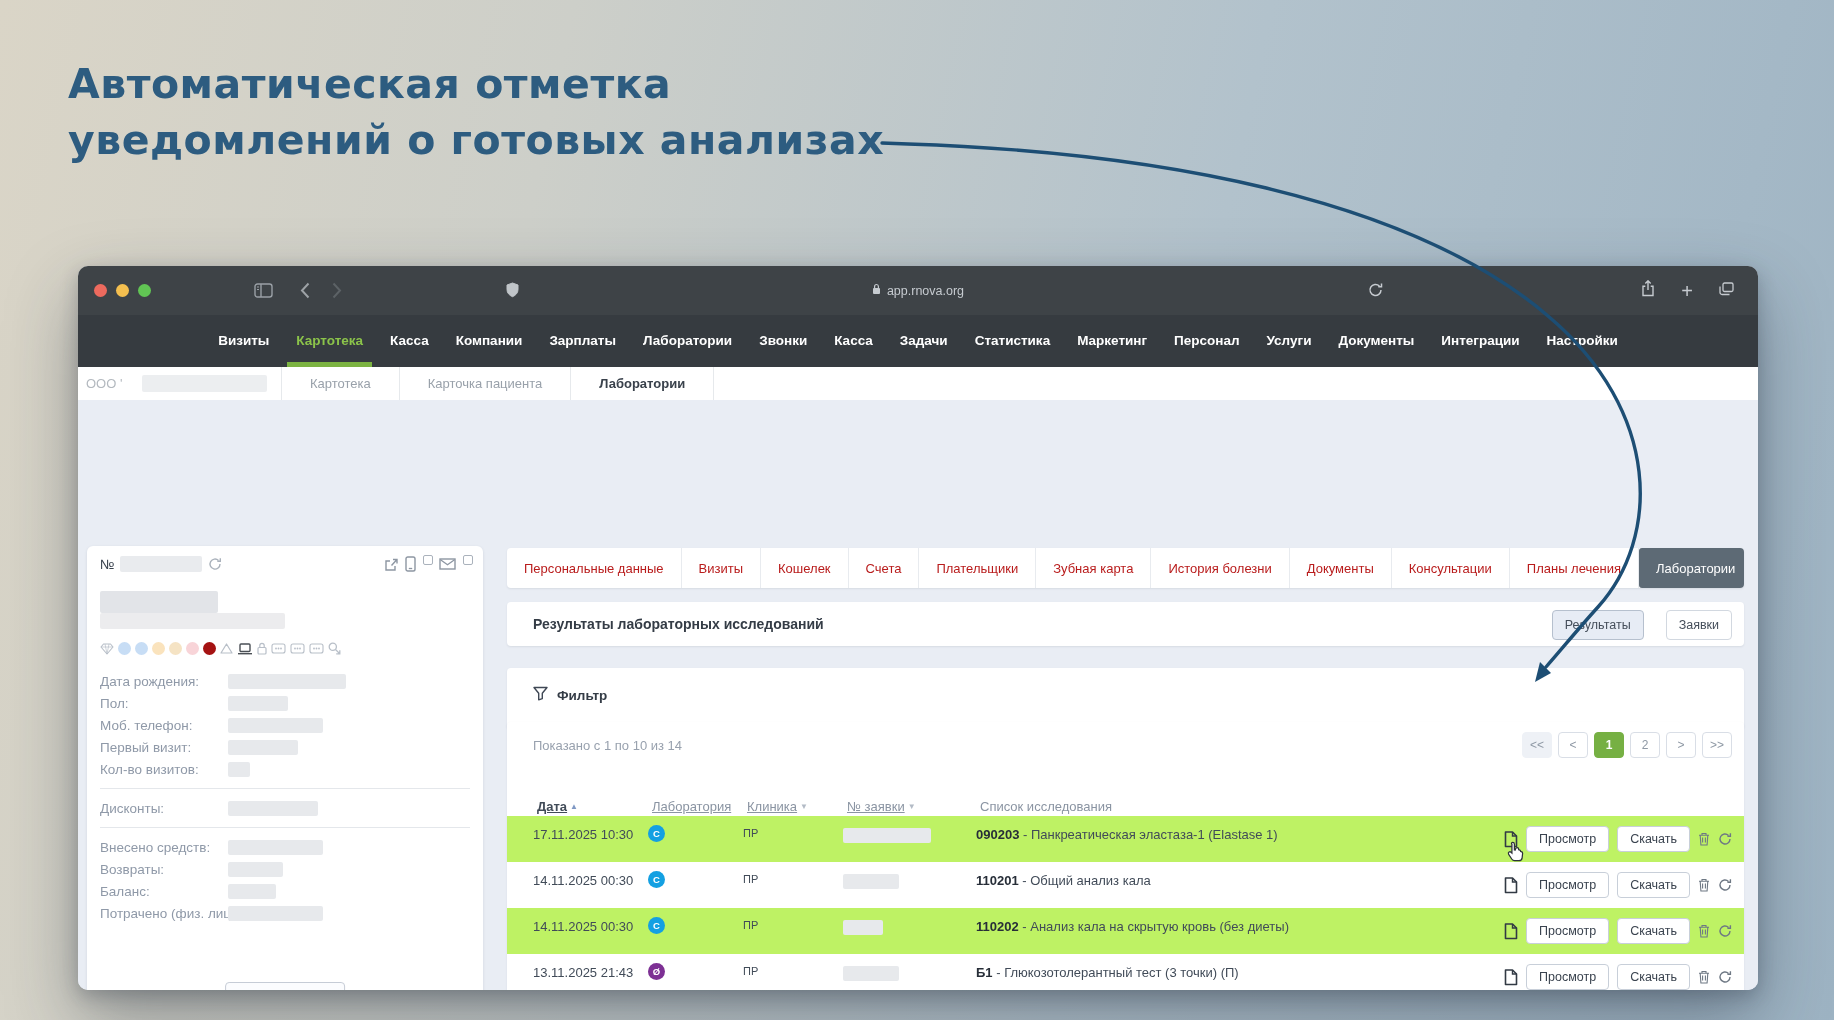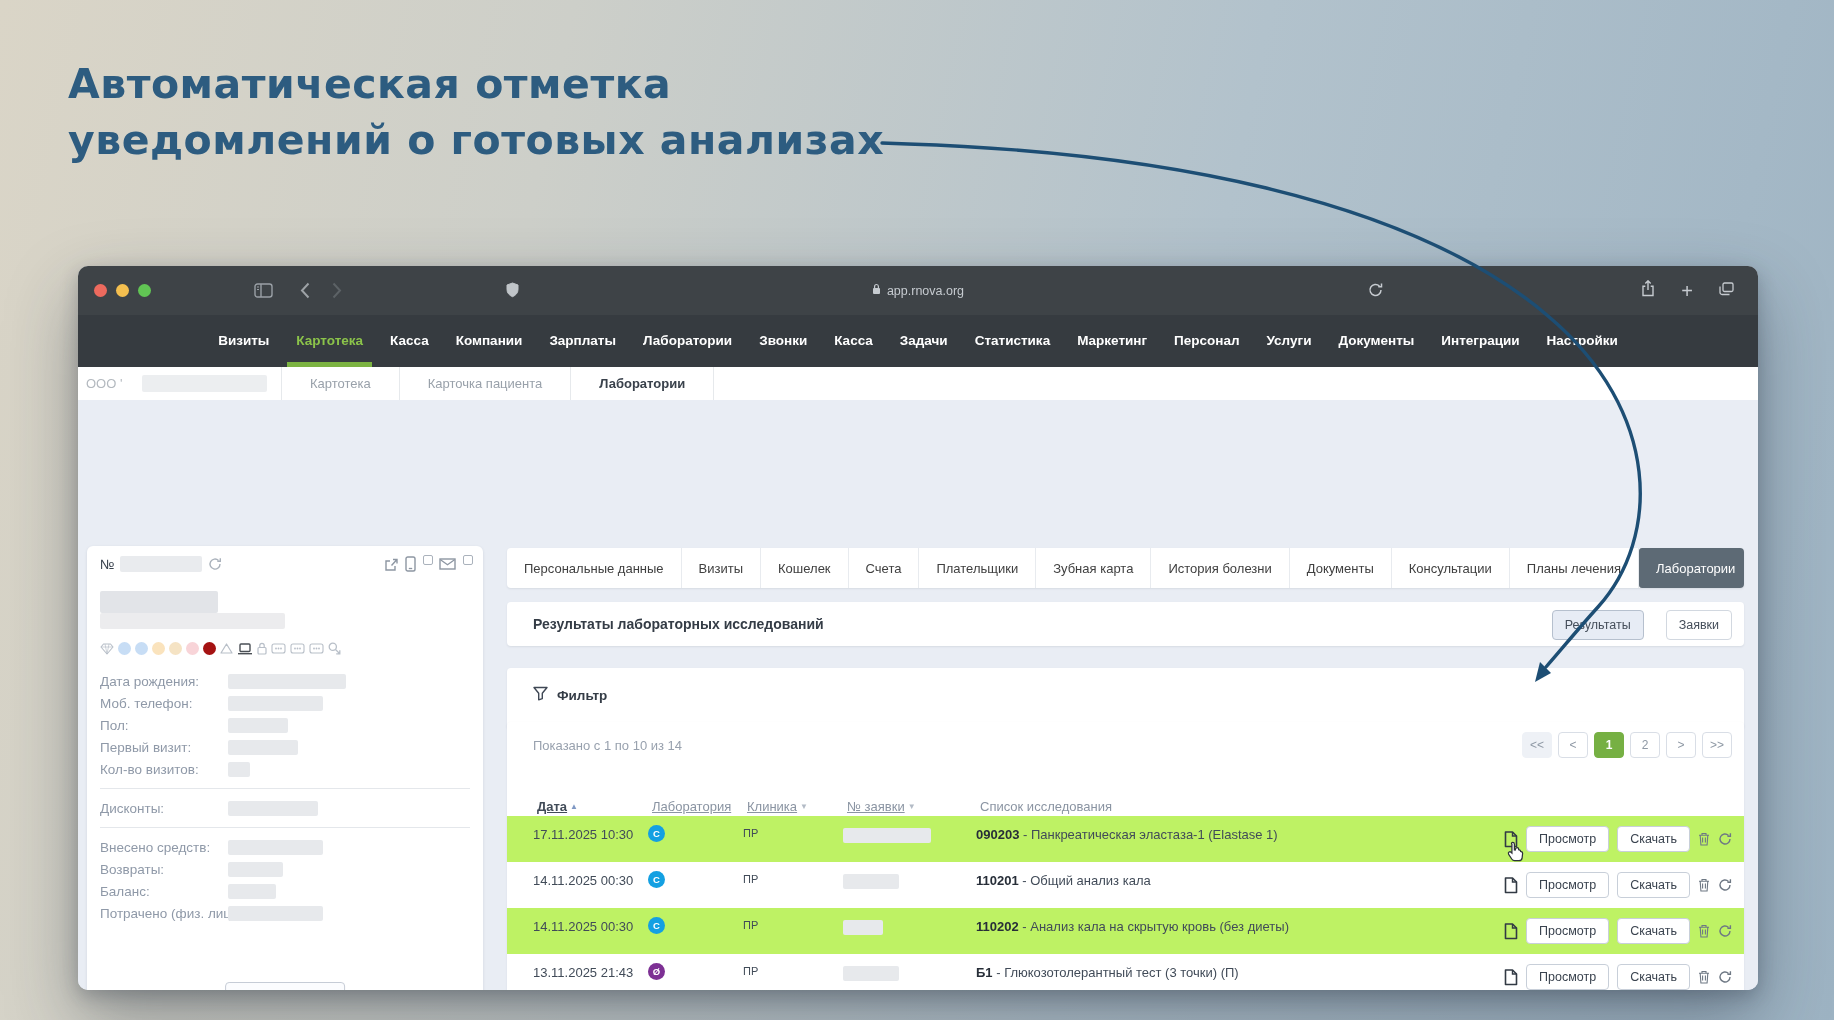--- a/index.html
+++ b/index.html
@@ -62,21 +62,21 @@
   .blur{display:inline-block;height:15px;background:#e7e9ec;border-radius:2px;}
   .f-div{border:none;border-top:1px solid #e4e7eb;margin:8px 0;}
   .edit-btn{position:absolute;left:50%;transform:translateX(-50%);top:436px;height:25px;padding:0 14px;
     background:#fbfcfe;border:1px solid #c6ccd6;border-radius:4px;color:#39424e;font-size:13px;font-family:inherit;}
 
   
   .main{position:absolute;left:429px;top:148px;width:1237px;}
   .panel{position:absolute;left:0;width:1237px;background:#fff;border-radius:4px;box-shadow:0 1px 2px rgba(60,70,90,.10);}
 
   .tabsbar{top:0;height:40px;display:flex;align-items:stretch;overflow:hidden;}
-  .tab{display:flex;align-items:center;padding:0 17px;color:#404040;font-size:13px;border-right:1px solid #e8ebef;cursor:default;white-space:nowrap;}
+  .tab{display:flex;align-items:center;padding:0 17px;color:#b91c1c;font-size:13px;border-right:1px solid #e8ebef;cursor:default;white-space:nowrap;}
   .tab.active{background:#5d6a75;color:#fff;border-right:none;border-radius:3px;}
 
   .head-panel{top:54px;height:44px;}
   .rp-title{position:absolute;left:26px;top:0;height:44px;display:flex;align-items:center;font-size:14px;font-weight:700;color:#343c46;}
   .toggle{position:absolute;right:12px;top:8px;display:flex;gap:22px;justify-content:flex-end;}
   .tg{height:28px;padding:0 12px;border-radius:4px;font-size:12.5px;color:#454e5a;display:flex;align-items:center;border:1px solid #d2d8e0;background:#fff;cursor:default;}
   .tg.active{background:#e7ecf5;border-color:#b6c0ce;}
 
   .filter-panel{top:120px;height:61px;}
   .filter-inner{position:absolute;left:26px;top:0;height:54px;display:flex;align-items:center;gap:9px;color:#343c46;font-size:13.5px;font-weight:700;}
@@ -311,26 +311,26 @@
               </svg>
             </span>
           </div>
         <div class="fields">
           <div id="info-rows">
               <div class="f-row">
                 <span class="f-label">Дата рождения:</span>
                 <span class="blur" style="width:118px"></span>
               </div>
               <div class="f-row">
+                <span class="f-label">Пол:</span>
+                <span class="blur" style="width:60px"></span>
+              </div>
+              <div class="f-row">
                 <span class="f-label">Моб. телефон:</span>
                 <span class="blur" style="width:95px"></span>
-              </div>
-              <div class="f-row">
-                <span class="f-label">Пол:</span>
-                <span class="blur" style="width:60px"></span>
               </div>
               <div class="f-row">
                 <span class="f-label">Первый визит:</span>
                 <span class="blur" style="width:70px"></span>
               </div>
               <div class="f-row">
                 <span class="f-label">Кол-во визитов:</span>
                 <span class="blur" style="width:22px"></span>
               </div>
             </div>

